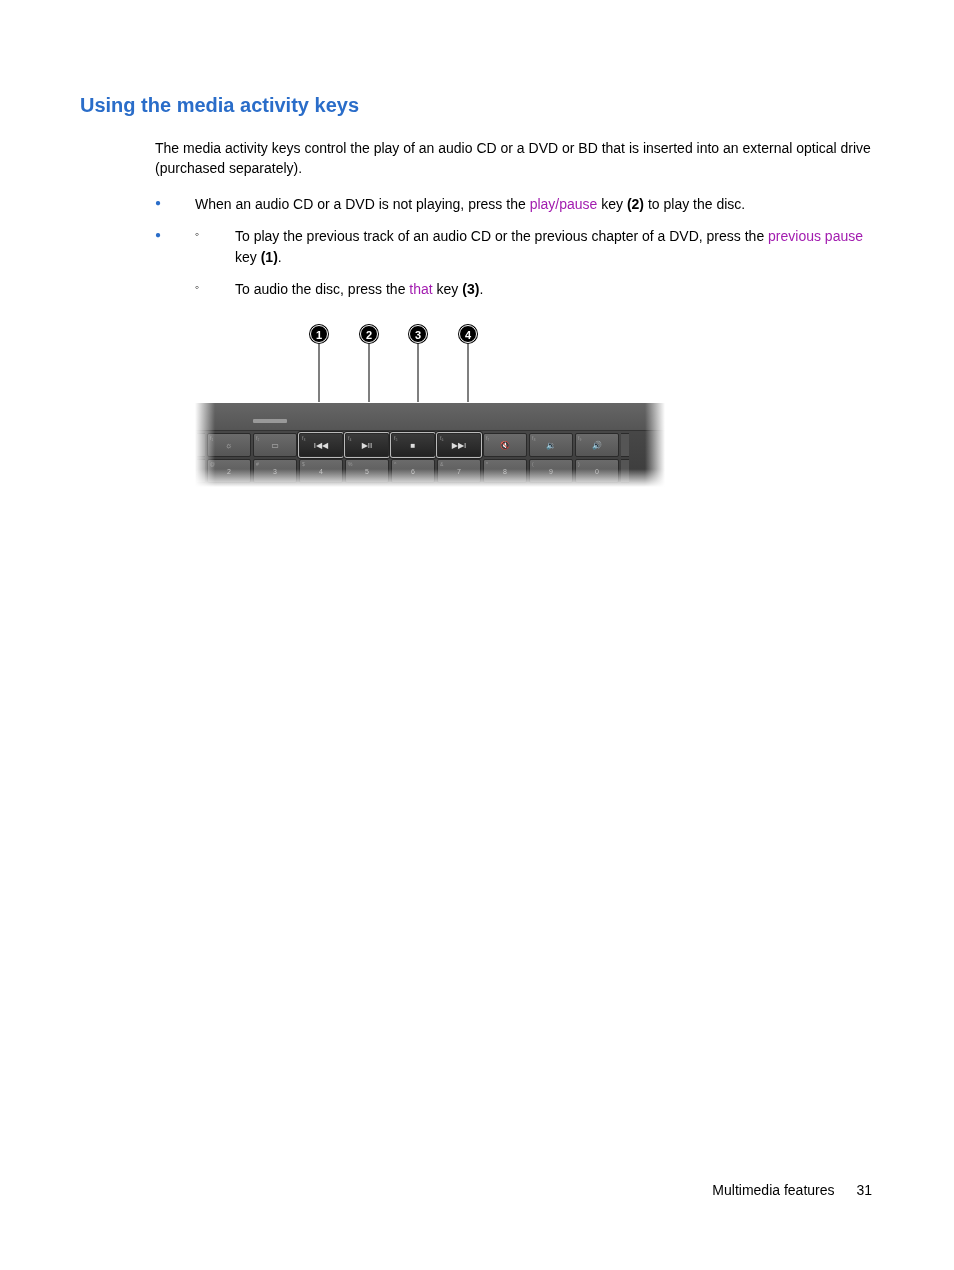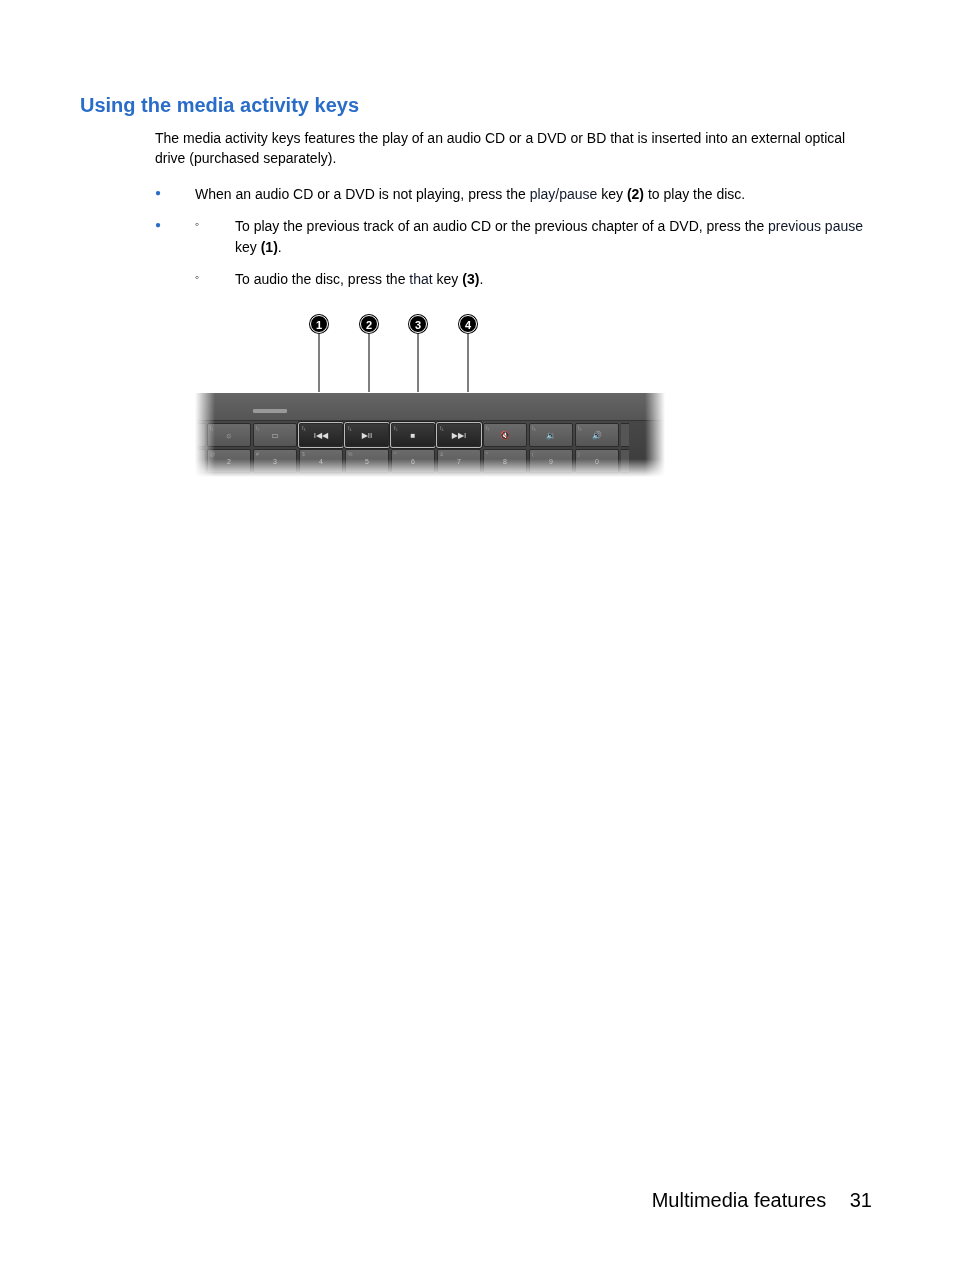--- a/index.html
+++ b/index.html
@@ -10,21 +10,21 @@
     background: #fff;
     width: 954px;
     height: 1270px;
     position: relative;
     padding: 94px 80px 60px 80px;
   }
   h2.section-title {
     color: #2a6dc9;
     font-size: 20px;
     font-weight: bold;
-    margin-bottom: 12px;
+    margin-bottom: 22px;
   }
   .indent {
     margin-left: 75px;
   }
   p.intro {
     line-height: 1.4;
     margin-bottom: 16px;
   }
   ul.outer-list {
     list-style: none;
@@ -57,27 +57,27 @@
     line-height: 1.45;
   }
   ul.inner-list > li::before {
     content: "◦";
     position: absolute;
     left: 0;
     top: 0;
     color: #000;
     font-size: 12px;
   }
-  .blue-text { color: #0f172a; }
+  .blue-text { color: #a21caf; }
   .bold { font-weight: bold; }
   .footer {
     position: absolute;
-    bottom: 58px;
+    bottom: 72px;
     right: 82px;
-    font-size: 20px;
+    font-size: 14px;
   }
   .footer .pg {
     margin-left: 18px;
   }
 
   
   .kb-wrap {
     margin-left: 115px;
     margin-top: 24px;
     width: 470px;
@@ -187,21 +187,21 @@
   .fade-right { right:0; top:0; bottom:0; width:20px; background: linear-gradient(to left,#fff,rgba(255,255,255,0)); z-index:5;}
   .fade-bottom { left:0; right:0; bottom:0; height:18px; background: linear-gradient(to top,#fff,rgba(255,255,255,0)); z-index:5;}
   .glyph { font-size: 8px; }
 </style>
 </head>
 <body>
 
 <h2 class="section-title">Using the media activity keys</h2>
 
 <div class="indent">
-  <p class="intro">The media activity keys features the play of an audio CD or a DVD or BD that is inserted into an external optical drive (purchased separately).</p>
+  <p class="intro">The media activity keys control the play of an audio CD or a DVD or BD that is inserted into an external optical drive (purchased separately).</p>
 
   <ul class="outer-list">
     <li>
       <span>When an audio CD or a DVD is not playing, press the </span><span class="blue-text">play/pause</span><span> key </span><span class="bold">(2)</span><span> to play the disc.</span>
     </li>
     <li>
       <ul class="inner-list">
         <li>
           <span>To play the previous track of an audio CD or the previous chapter of a DVD, press the </span><span class="blue-text">previous pause</span><span> key </span><span class="bold">(1)</span><span>.</span>
         </li>

